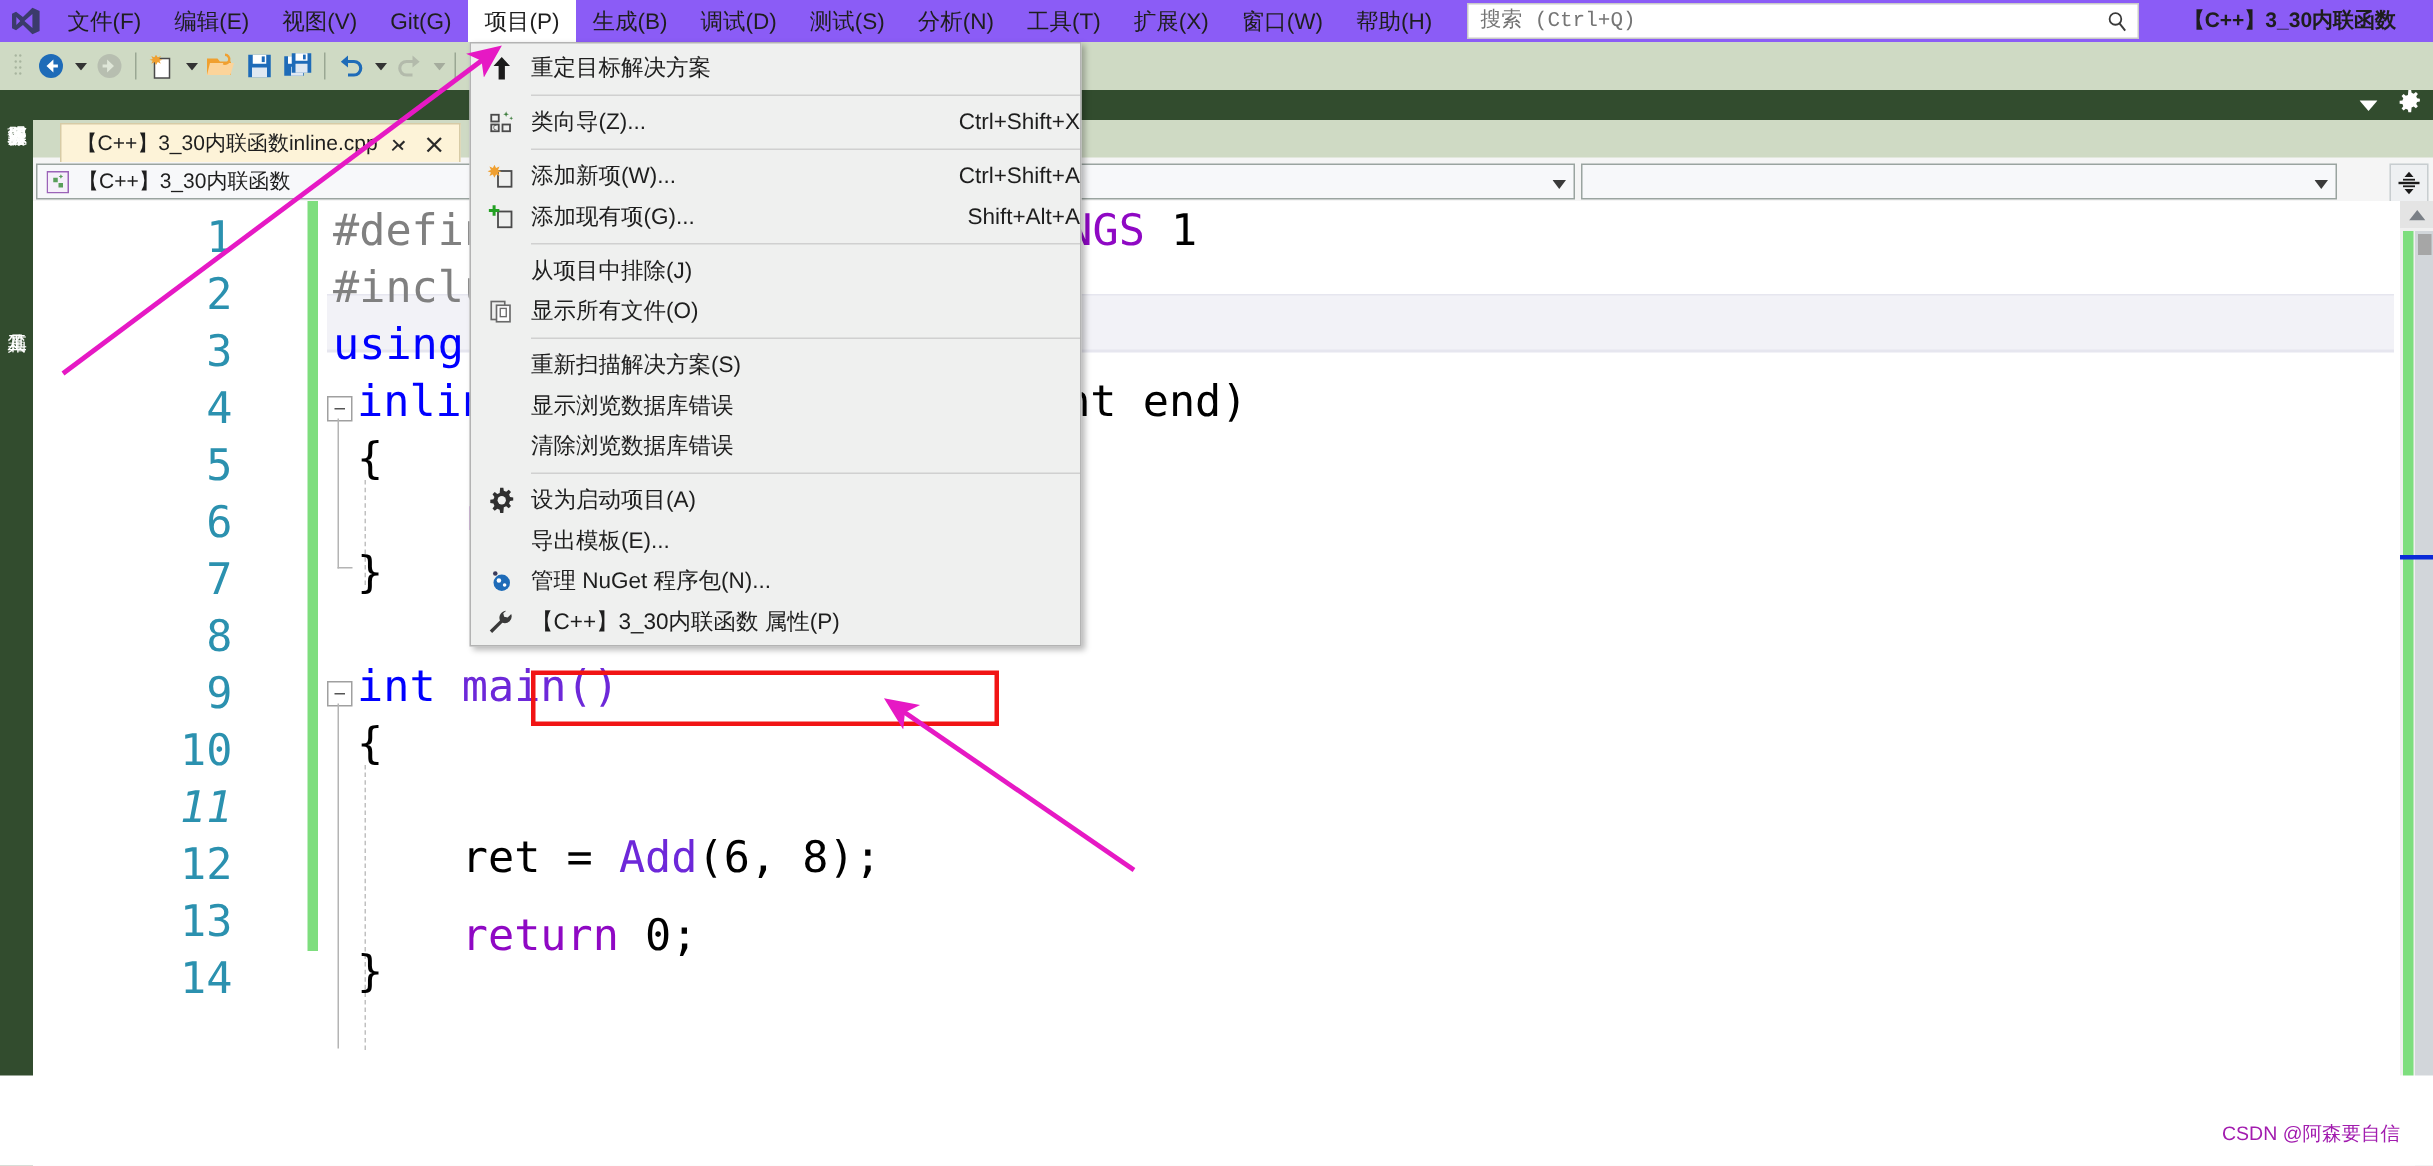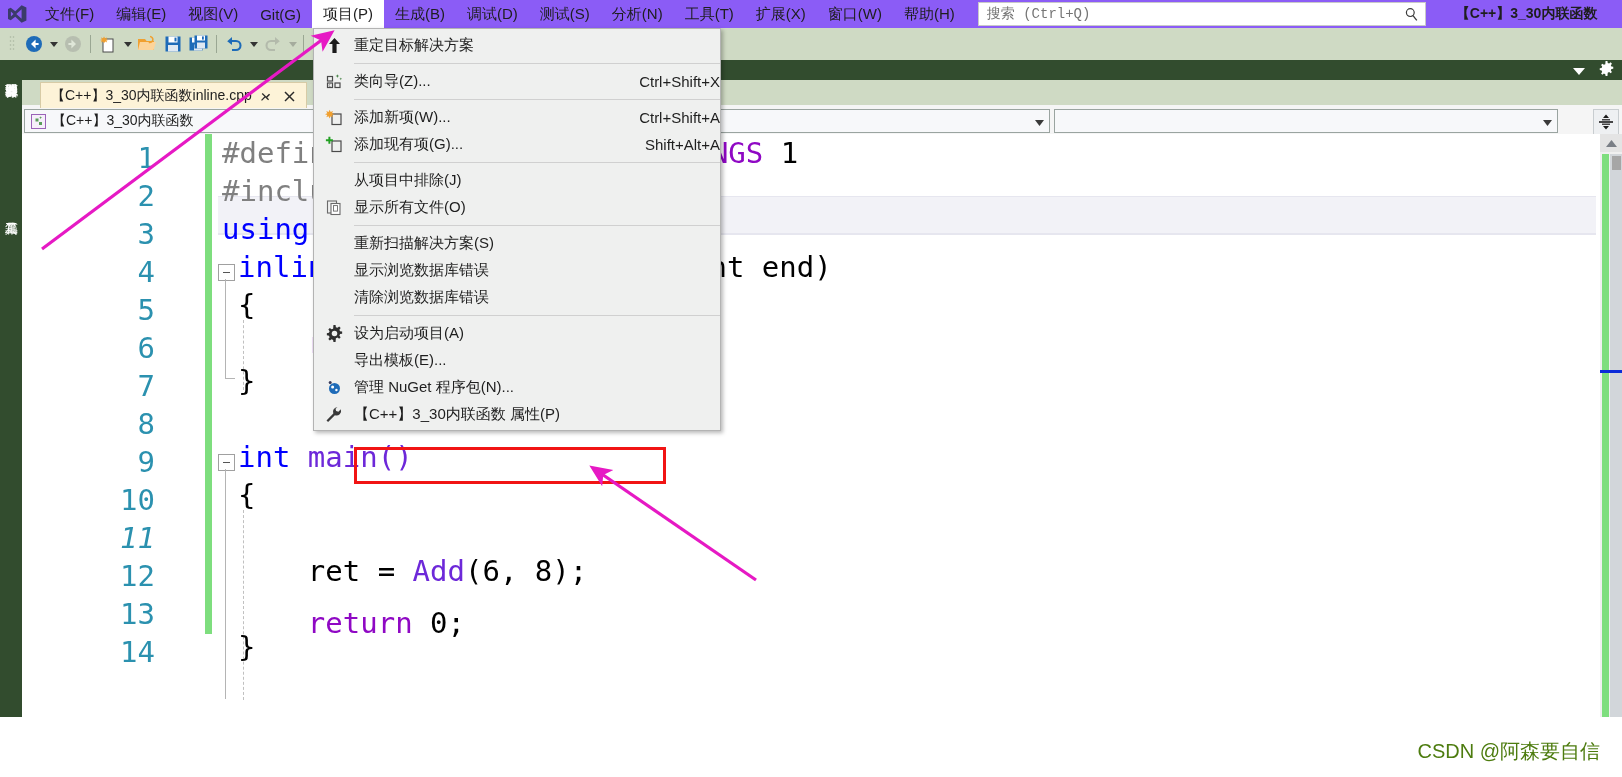--- a/index.html
+++ b/index.html
@@ -174,21 +174,21 @@
   .msep{height:1px;background:#d0d0d0;margin:4px 0 4px 40px;}
   #hilite-box{
     position:absolute;left:40px;top:418px;width:312px;height:37px;
     border:3px solid #f11414;box-sizing:border-box;pointer-events:none;z-index:45;
   }
   
   #arrows{position:absolute;left:0;top:0;width:1622px;height:777px;pointer-events:none;z-index:60;}
   
   #watermark{
     position:absolute;right:22px;bottom:12px;
-    font-size:20px;color:#4d7c0f;white-space:nowrap;cursor:default;
+    font-size:13px;color:#a21caf;white-space:nowrap;cursor:default;
   }
   #bottom-strip{
     position:absolute;left:0;bottom:0;width:1622px;height:60px;background:#ffffff;
   }
 </style>
 </head>
 <body>
 
 <div id="menubar">
   <div id="vs-logo">

